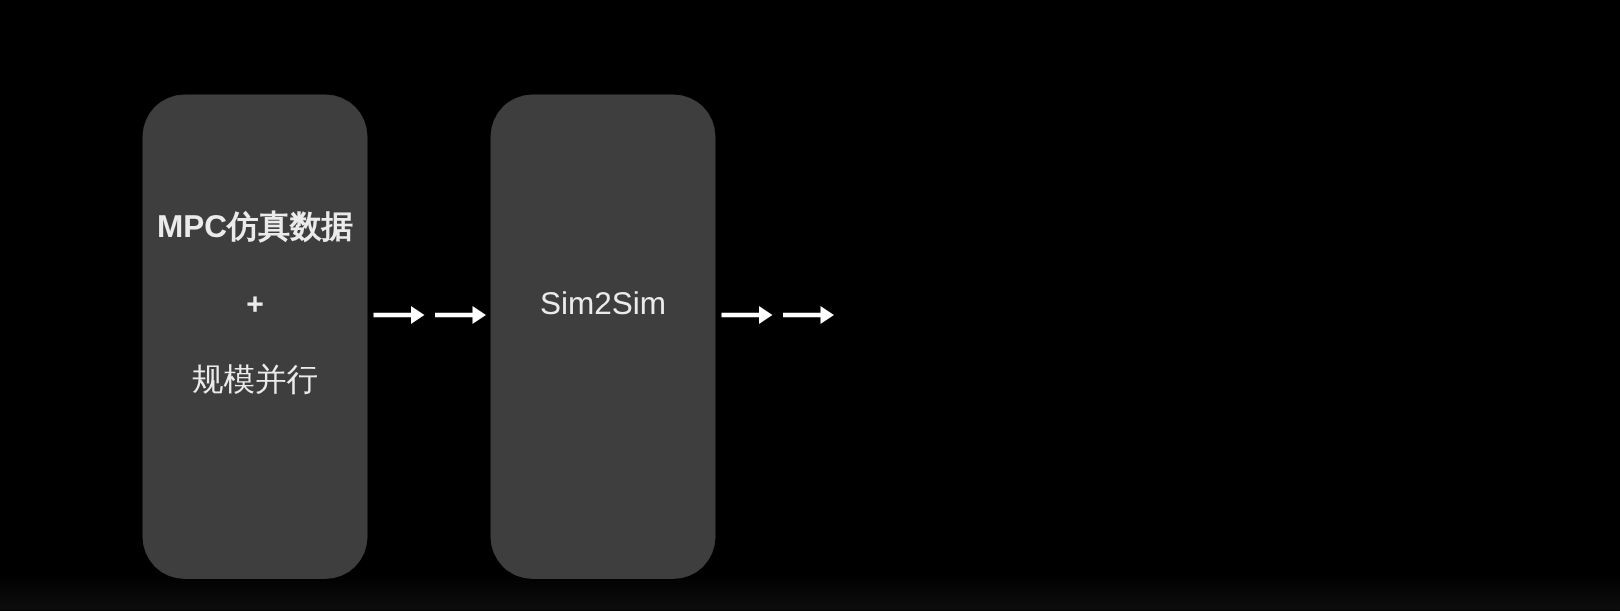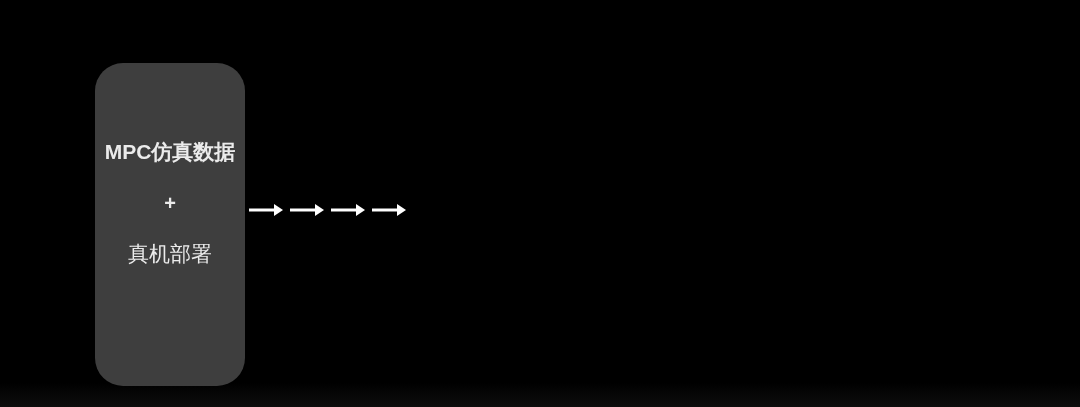--- a/index.html
+++ b/index.html
@@ -61,39 +61,44 @@
 </head>
 <body>
 
 <div class="canvas">
   <div class="flow">
 
     <div class="box">
       <div class="box-content">
         <div class="line bold">MPC仿真数据</div>
         <div class="line bold plus-line">+</div>
-        <div class="line">真机部署</div>
+        <div class="line">规模并行</div>
       </div>
     </div>
 
     <div class="connector">
       <svg class="arrow-svg" width="36" height="16" viewBox="0 0 36 16">
         <line x1="1" y1="8" x2="27" y2="8" stroke="#ffffff" stroke-width="3"></line>
         <polygon points="26,2 35,8 26,14" fill="#ffffff"></polygon>
       </svg>
     </div>
 
 
     <div class="connector">
       <svg class="arrow-svg" width="36" height="16" viewBox="0 0 36 16">
         <line x1="1" y1="8" x2="27" y2="8" stroke="#ffffff" stroke-width="3"></line>
         <polygon points="26,2 35,8 26,14" fill="#ffffff"></polygon>
       </svg>
     </div>
 
+    <div class="box">
+      <div class="box-content">
+        <div class="line">Sim2Sim</div>
+      </div>
+    </div>
 
     <div class="connector">
       <svg class="arrow-svg" width="36" height="16" viewBox="0 0 36 16">
         <line x1="1" y1="8" x2="27" y2="8" stroke="#ffffff" stroke-width="3"></line>
         <polygon points="26,2 35,8 26,14" fill="#ffffff"></polygon>
       </svg>
     </div>
 
 
     <div class="connector">

